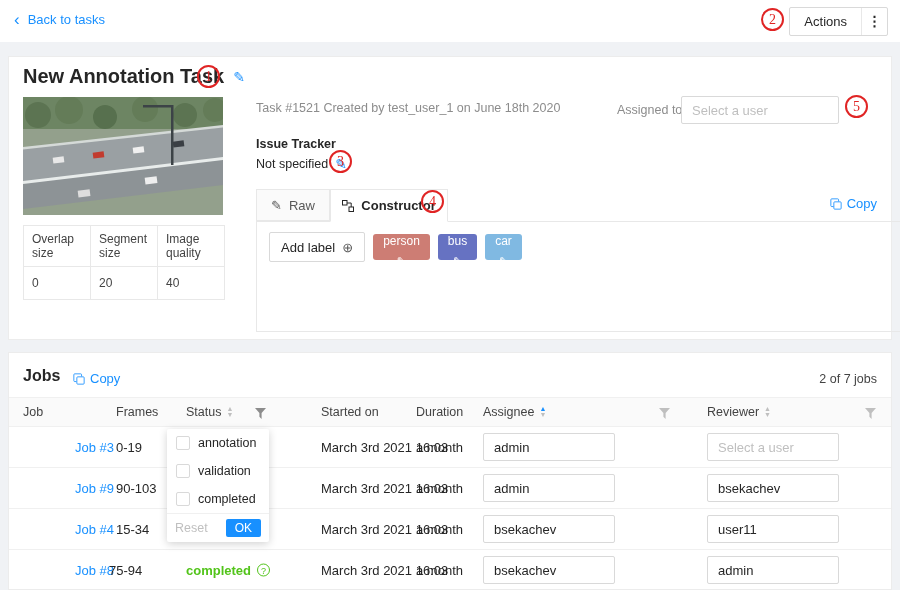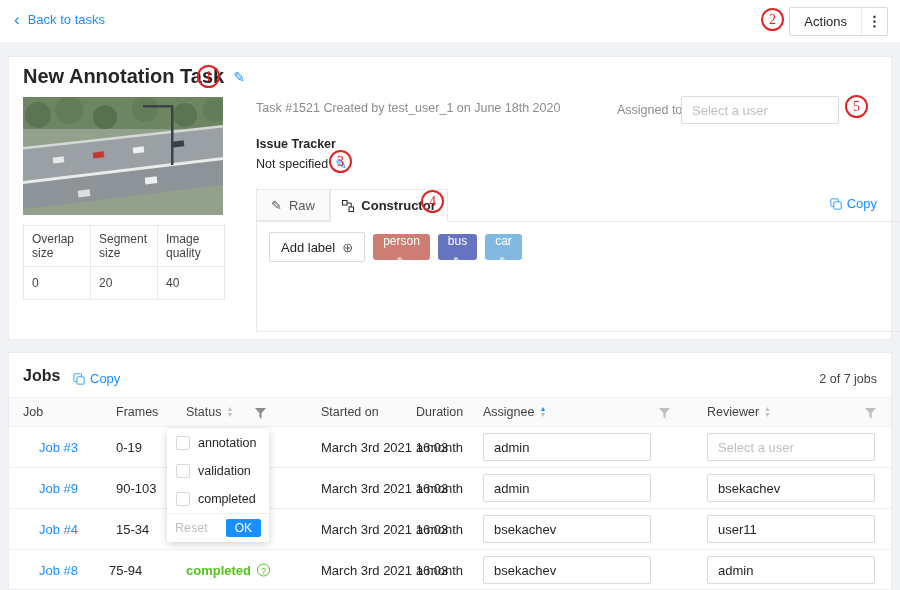--- a/index.html
+++ b/index.html
@@ -62,25 +62,25 @@
   .jobs-count { position:absolute; right:14px; top:19px; font-size:12.5px; color:#434343; }
   .thead { position:absolute; left:0; top:44px; width:100%; height:30px; background:#fafafa;
            border-top:1px solid #f0f0f0; border-bottom:1px solid #f0f0f0; font-size:12.5px; color:#434343; }
   .th { position:absolute; top:7px; display:flex; align-items:center; }
   .sorter { display:inline-flex; flex-direction:column; margin-left:5px; }
   .sorter .c { font-size:7px; line-height:6px; color:#bfbfbf; }
   .sorter.active .up { color:#1890ff; }
   .funnel { position:absolute; top:10px; cursor:pointer; }
   .row { position:absolute; left:0; width:100%; height:41px; border-bottom:1px solid #f0f0f0; font-size:13px; }
   .cell { position:absolute; top:50%; transform:translateY(-50%); white-space:nowrap; }
-  .job-link { color:#1890ff; cursor:pointer; }
+  .job-link { color:#1890ff; cursor:pointer;margin-left:36px; }
   .status-completed { color:#52c41a; font-weight:600; display:flex; align-items:center; gap:6px; }
   .qmark { width:13px; height:13px; border:1px solid #52c41a; border-radius:50%; color:#52c41a;
            font-size:9px; font-weight:400; display:inline-flex; align-items:center; justify-content:center; }
-  .row .ipt { position:absolute; top:6px; width:168px; }
+  .row .ipt { position:absolute; top:6px; width:132px; }
   .ipt-assignee { left:474px; }
   .ipt-reviewer { left:698px; }
   
   .filter-dd { position:absolute; left:158px; top:76px; width:102px; background:#fff; border-radius:2px;
                box-shadow:0 2px 8px rgba(0,0,0,0.18); z-index:10; font-size:12.5px; }
   .dd-item { display:flex; align-items:flex-end; gap:8px; padding:7px 9px; cursor:pointer; }
   .cbx { width:14px; height:14px; border:1px solid #d9d9d9; border-radius:2px; background:#fff; flex-shrink:0; }
   .dd-footer { border-top:1px solid #f0f0f0; display:flex; justify-content:space-between; align-items:center;
                padding:5px 8px; }
   .dd-reset { color:#bfbfbf; font-size:12.5px; cursor:default; }

